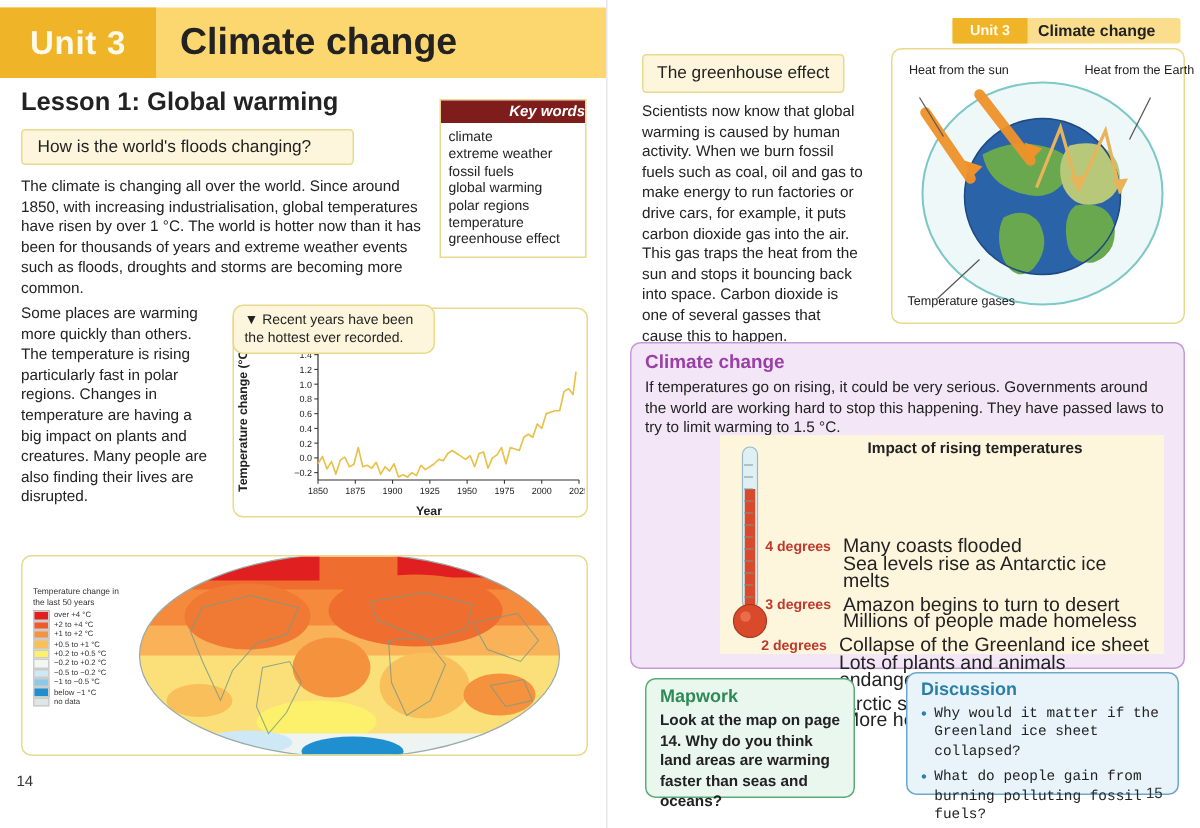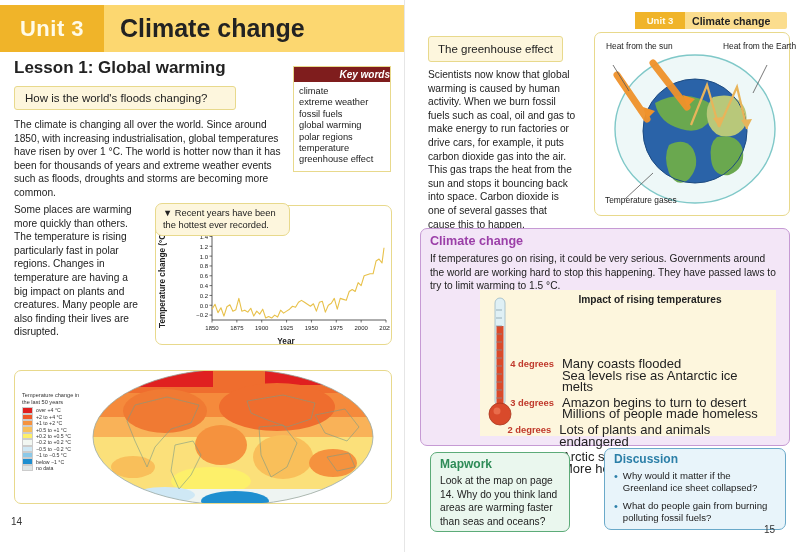--- a/index.html
+++ b/index.html
@@ -101,28 +101,28 @@
   .irow{display:flex;margin-bottom:4px;}
   .ideg{width:62px;text-align:right;font-size:9.4px;font-weight:bold;color:#c0392b;
         padding-right:8px;box-sizing:border-box;line-height:11.6px;}
   .itxt div{font-size:13px;line-height:11.6px;color:#222;}
   .thermo{position:absolute;left:487px;top:296px;width:26px;height:136px;}
 
   
   .mw-box{position:absolute;left:430px;top:452px;width:138px;height:78px;background:#eaf7ee;
        border:1px solid #5cab78;border-radius:7px;}
   .mw-title{position:absolute;left:440px;top:457px;font-size:12px;font-weight:bold;color:#2e8b57;}
-  #mw-para{left:440px;top:474px;width:122px;}
+  #mw-para{left:440px;top:474px;width:122px;font-weight:bold;}
   .ds-box{position:absolute;left:604px;top:448px;width:180px;height:80px;background:#e8f4fa;
        border:1px solid #6aa9c9;border-radius:7px;}
   .ds-title{position:absolute;left:614px;top:452px;font-size:12px;font-weight:bold;color:#2b7fa8;}
   .ds-list{position:absolute;left:614px;top:470px;width:164px;}
   .ds-item{display:flex;margin-bottom:5px;}
   .ds-bullet{color:#2b7fa8;font-size:11px;line-height:12.4px;margin-right:5px;}
-  .ds-item div.t{font-size:9.6px;line-height:12.4px;color:#222;}
+  .ds-item div.t{font-size:9.6px;line-height:12.4px;color:#222;font-family:Liberation Mono, monospace;}
 </style>
 </head>
 <body>
 
 <div class="spread">
 
   <div class="page page-left">
 
     <div class="banner">
       <div class="banner-unit">
@@ -381,20 +381,21 @@
       <div class="irow">
         <div class="ideg">3 degrees</div>
         <div class="itxt">
           <div>Amazon begins to turn to desert</div>
           <div>Millions of people made homeless</div>
         </div>
       </div>
       <div class="irow">
         <div class="ideg">2 degrees</div>
         <div class="itxt">
+          <div>Collapse of the Greenland ice sheet</div>
           <div>Lots of plants and animals endangered</div>
         </div>
       </div>
       <div class="irow">
         <div class="ideg">1 degree</div>
         <div class="itxt">
           <div>Arctic sea ice melts in summer</div>
           <div>More heat waves and forest fires</div>
         </div>
       </div>

